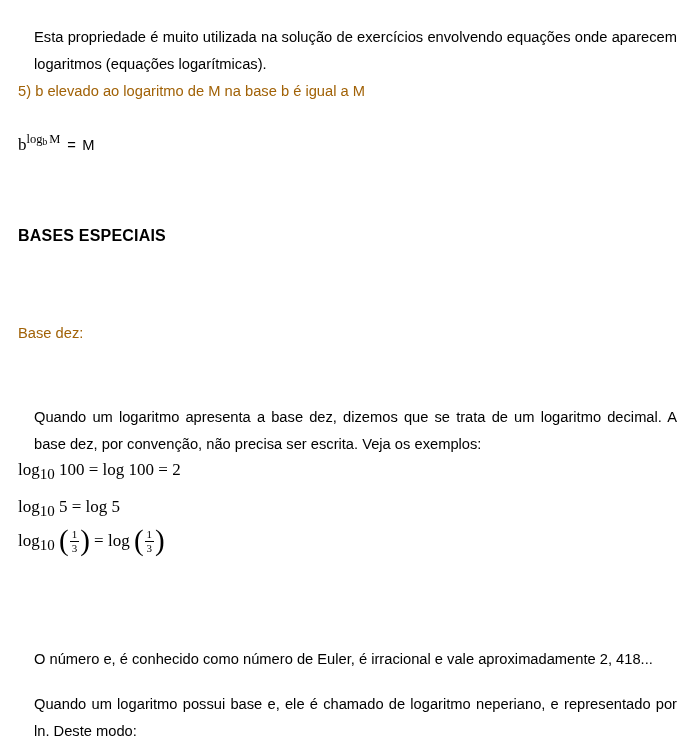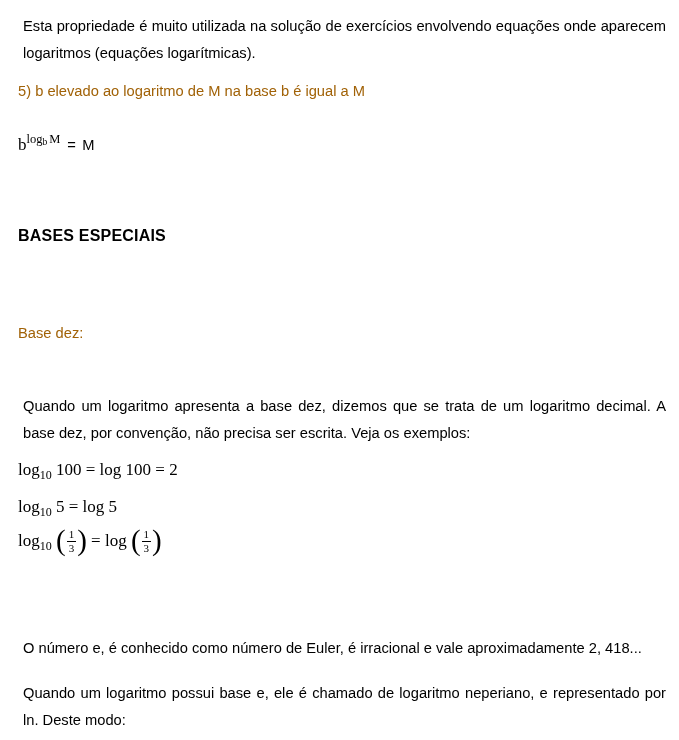--- a/index.html
+++ b/index.html
@@ -7,21 +7,21 @@
     width: 679px; height: 740px;
     background: #ffffff;
     font-family: "Liberation Sans", sans-serif;
     color: #000000;
     position: relative;
     overflow: hidden;
   }
   .page { position: absolute; inset: 0; background: #ffffff; }
   .blk { position: absolute; left: 18px; width: 643px; }
   .body-text {
-    margin: 5px;
+    margin: 16px;
     font-size: 14.7px;
     line-height: 26.5px;
     text-align: justify;
     color: #000000;
   }
   .label-text {
     margin: 0;
     font-size: 14.7px;
     line-height: 26.5px;
     text-align: left;
@@ -40,21 +40,21 @@
     font-size: 17px;
     line-height: 27px;
     color: #000000;
     white-space: nowrap;
   }
   
   .msup { font-size: 12.5px; vertical-align: 6.5px; }
   .msup-subsub { font-size: 9.5px; vertical-align: -2px; }
   .msup-arg { margin-left: 2px; }
   
-  .msub { font-size: 12px; vertical-align: -3.5px; margin-top: 18px; }
+  .msub { font-size: 15px; vertical-align: -3.5px; margin-top: 18px; }
   
   .eqsans { font-family: "Liberation Sans", sans-serif; font-size: 14.7px; margin-left: 7px; }
   
   .frac {
     display: inline-flex;
     flex-direction: column;
     align-items: center;
     vertical-align: middle;
     margin: 0 1px;
     position: relative;

